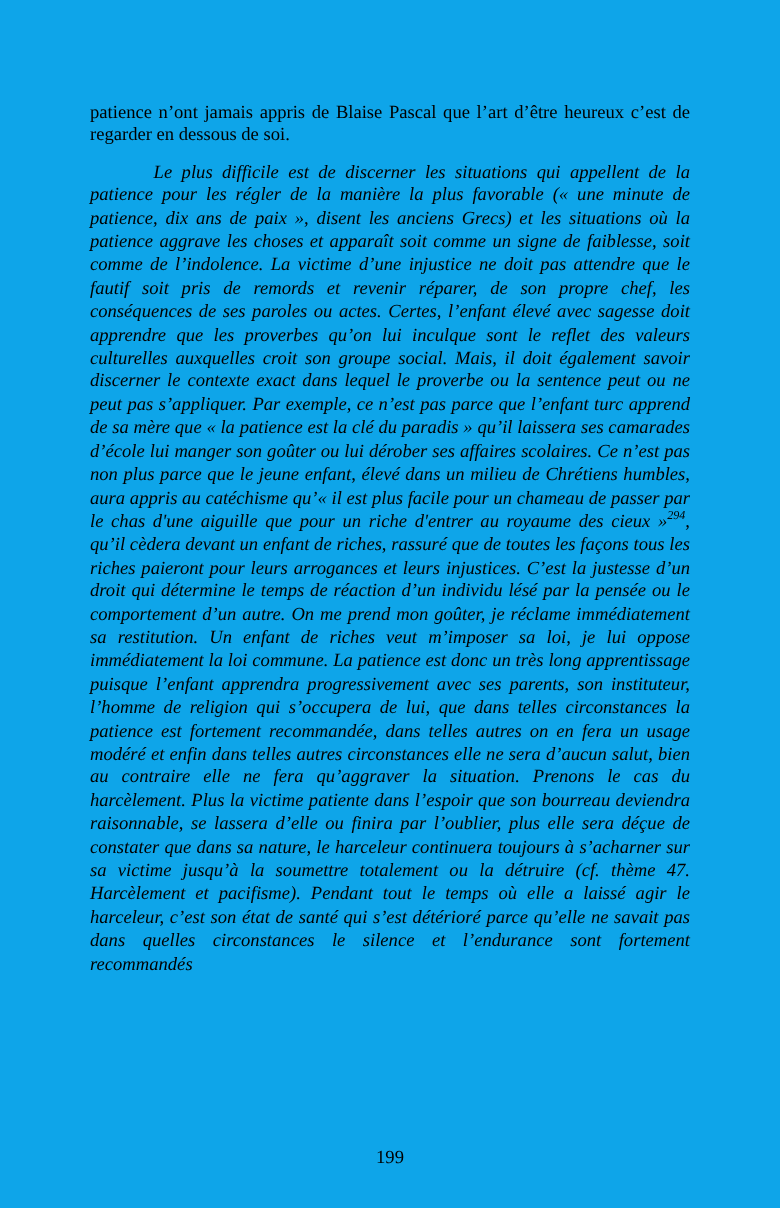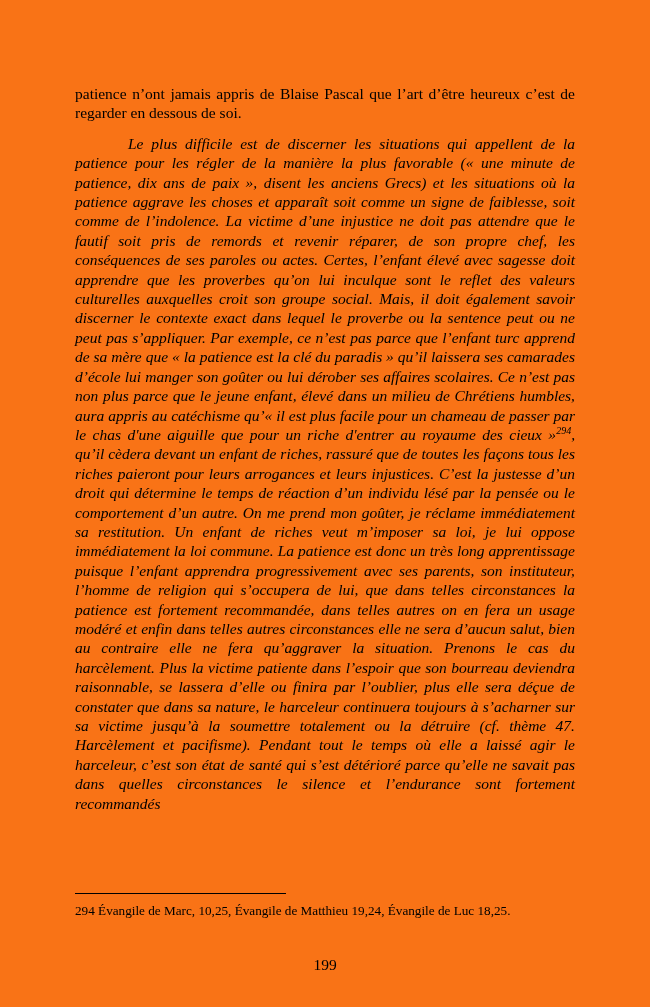--- a/index.html
+++ b/index.html
@@ -11,21 +11,21 @@
     height: 1007px;
     background: #ffffff;
     position: relative;
     font-family: "Liberation Serif", serif;
     color: #000000;
     overflow: hidden;
   }
   .page {
     position: absolute;
     inset: 0;
-    background: #f97316;
+    background: #0ea5e9;
   }
   .text-block {
     position: absolute;
     left: 75px;
     top: 84px;
     width: 500px;
     text-align: justify;
     font-size: 15.5px;
     line-height: 19.4px;
   }
@@ -73,20 +73,16 @@
 <body>
 
 <div class="page">
 
   <div class="text-block">
     <p class="para">patience n’ont jamais appris de Blaise Pascal que l’art d’être heureux c’est de regarder en dessous de soi.</p>
 
     <p class="para para-indented"><span>Le plus difficile est de discerner les situations qui appellent de la patience pour les régler de la manière la plus favorable (« une minute de patience, dix ans de paix », disent les anciens Grecs) et les situations où la patience aggrave les choses et apparaît soit comme un signe de faiblesse, soit comme de l’indolence. La victime d’une injustice ne doit pas attendre que le fautif soit pris de remords et revenir réparer, de son propre chef, les conséquences de ses paroles ou actes. Certes, l’enfant élevé avec sagesse doit apprendre que les proverbes qu’on lui inculque sont le reflet des valeurs culturelles auxquelles croit son groupe social. Mais, il doit également savoir discerner le contexte exact dans lequel le proverbe ou la sentence peut ou ne peut pas s’appliquer. Par exemple, ce n’est pas parce que l’enfant turc apprend de sa mère que « la patience est la clé du paradis » qu’il laissera ses camarades d’école lui manger son goûter ou lui dérober ses affaires scolaires. Ce n’est pas non plus parce que le jeune enfant, élevé dans un milieu de Chrétiens humbles, aura appris au catéchisme qu’« il est plus facile pour un chameau de passer par le chas d'une aiguille que pour un riche d'entrer au royaume des cieux »</span><sup class="fnref">294</sup><span>, qu’il cèdera devant un enfant de riches, rassuré que de toutes les façons tous les riches paieront pour leurs arrogances et leurs injustices. C’est la justesse d’un droit qui détermine le temps de réaction d’un individu lésé par la pensée ou le comportement d’un autre. On me prend mon goûter, je réclame immédiatement sa restitution. Un enfant de riches veut m’imposer sa loi, je lui oppose immédiatement la loi commune. La patience est donc un très long apprentissage puisque l’enfant apprendra progressivement avec ses parents, son instituteur, l’homme de religion qui s’occupera de lui, que dans telles circonstances la patience est fortement recommandée, dans telles autres on en fera un usage modéré et enfin dans telles autres circonstances elle ne sera d’aucun salut, bien au contraire elle ne fera qu’aggraver la situation. Prenons le cas du harcèlement. Plus la victime patiente dans l’espoir que son bourreau deviendra raisonnable, se lassera d’elle ou finira par l’oublier, plus elle sera déçue de constater que dans sa nature, le harceleur continuera toujours à s’acharner sur sa victime jusqu’à la soumettre totalement ou la détruire (cf. thème 47. Harcèlement et pacifisme). Pendant tout le temps où elle a laissé agir le harceleur, c’est son état de santé qui s’est détérioré parce qu’elle ne savait pas dans quelles circonstances le silence et l’endurance sont fortement recommandés</span></p>
   </div>
 
-  <div class="footnote-block">
-    <div class="fn-rule"></div>
-    <p class="fn-text"><span>294</span><span> Évangile de Marc, 10,25, Évangile de Matthieu 19,24, Évangile de Luc 18,25.</span></p>
-  </div>
 
   <div class="page-num">199</div>
 
 </div>
 
 </body></html>

